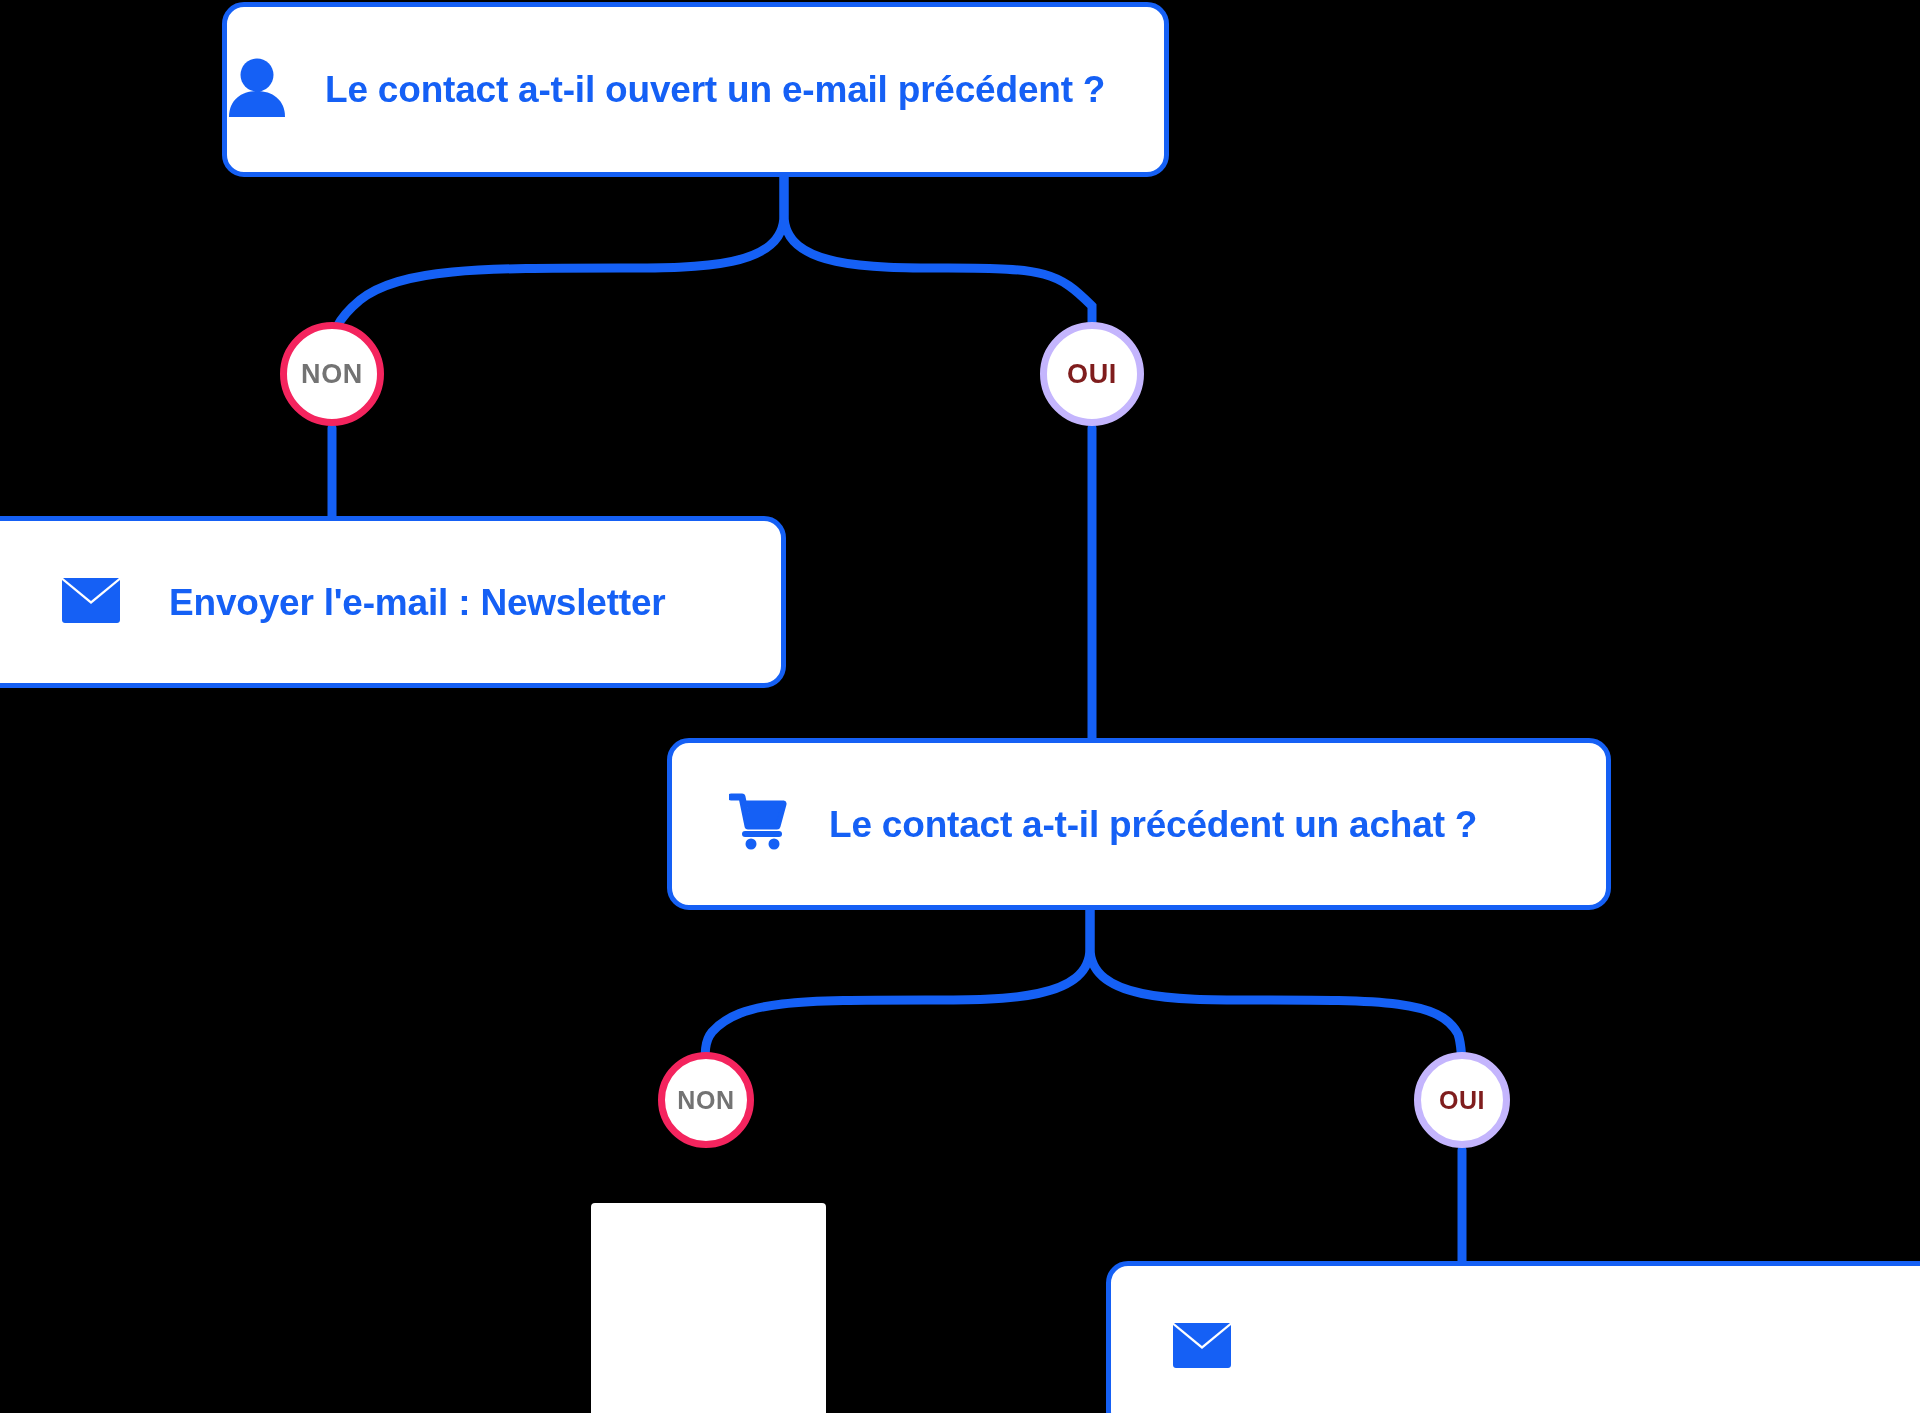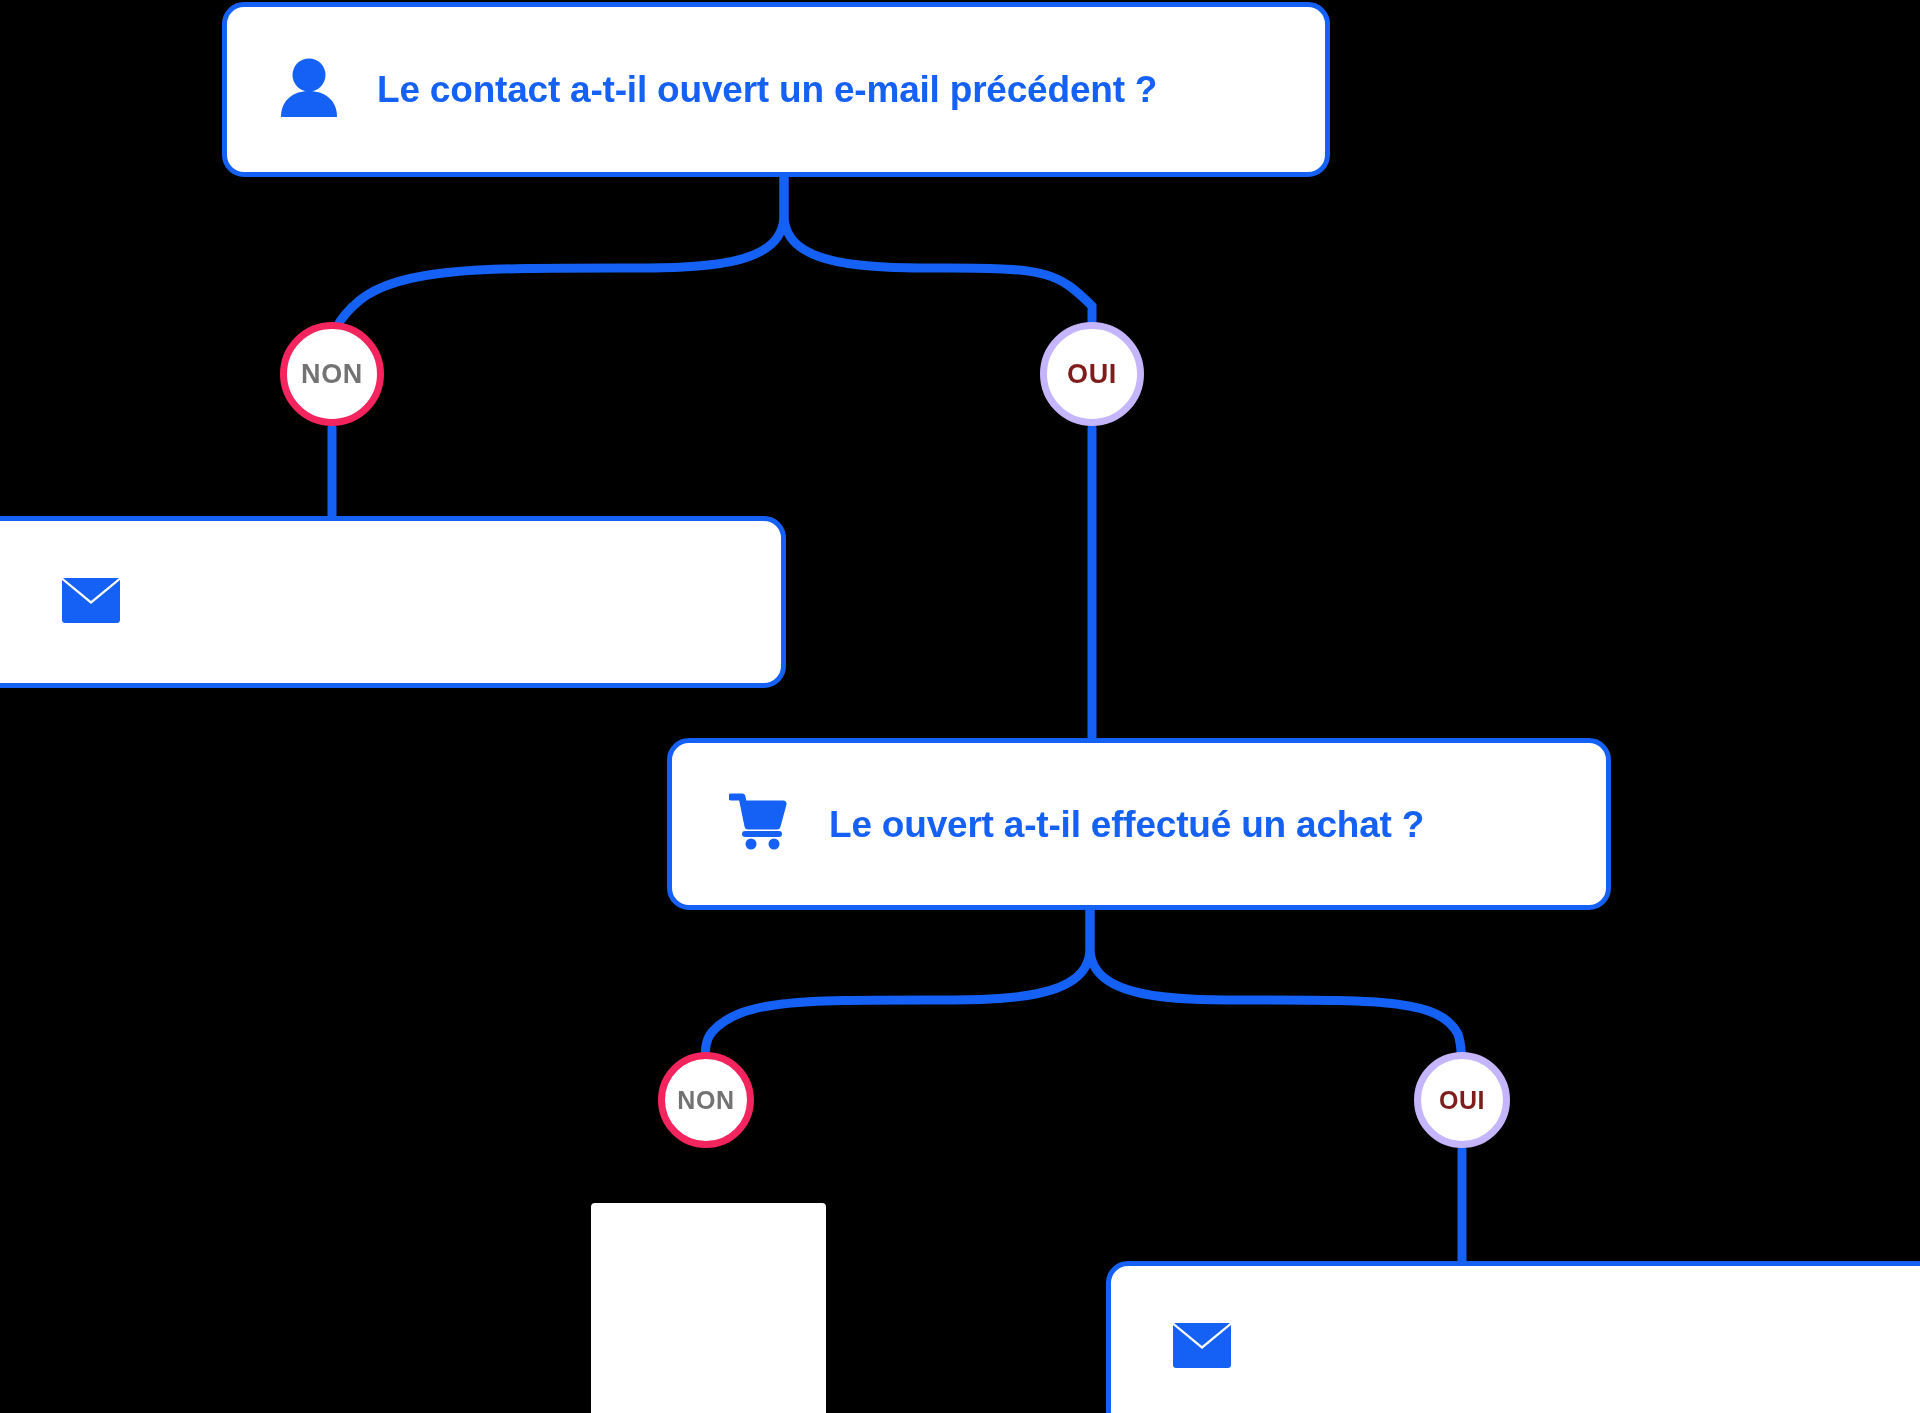--- a/index.html
+++ b/index.html
@@ -42,22 +42,21 @@
     color: #1560f5;
     font-size: 37px;
     font-weight: 700;
     letter-spacing: -0.2px;
     white-space: nowrap;
     line-height: 1;
   }
 
   
   #node-open-email {
-    left: 222px;  top: 2px;   width: 1108px; height: 175px;
-    padding-left: 52px;
+    left: 222px;  top: 2px;   width: 947px; height: 175px;
   }
   #node-open-email .label { margin-left: 38px; }
 
   #node-newsletter {
     left: -24px;  top: 516px; width: 810px;  height: 172px;
     padding-left: 78px;
   }
   #node-newsletter .label { margin-left: 46px; }
 
   #node-purchase {
@@ -156,33 +155,34 @@
   </div>
 
   <div class="node" id="node-newsletter">
     <span class="icon">
       <svg width="64" height="50" viewBox="0 0 64 50" xmlns="http://www.w3.org/2000/svg">
         <path d="M 3,5 L 61,5 L 61,45 C 61,46.7 59.7,48 58,48 L 6,48 C 4.3,48 3,46.7 3,45 Z" fill="#1560f5"></path>
         <path d="M 3,5 L 32,29 L 61,5 Z" fill="#ffffff"></path>
         <path d="M 4,3 L 60,3 L 32,26 Z" fill="#1560f5"></path>
       </svg>
     </span>
+    <span class="label">Envoyer l'e-mail : Newsletter</span>
   </div>
 
   <div class="node" id="node-purchase">
     <span class="icon">
       <svg width="62" height="58" viewBox="0 0 62 58" xmlns="http://www.w3.org/2000/svg">
         <path d="M 2,4 L 13,4 L 19,33 L 48,33 L 54,11 L 17,11" fill="none" stroke="#1560f5" stroke-width="7" stroke-linejoin="round" stroke-linecap="round"></path>
         <path d="M 18,13 L 52,13 L 47,30 L 21,30 Z" fill="#1560f5"></path>
         <path d="M 16,41 L 50,41" stroke="#1560f5" stroke-width="6" stroke-linecap="round"></path>
         <circle cx="22" cy="51" r="5.5" fill="#1560f5"></circle>
         <circle cx="45" cy="51" r="5.5" fill="#1560f5"></circle>
       </svg>
     </span>
-    <span class="label">Le ouvert a-t-il effectué un achat ?</span>
+    <span class="label">Le contact a-t-il précédent un achat ?</span>
   </div>
 
   <div class="node" id="node-special-offer">
     <span class="icon">
       <svg width="64" height="50" viewBox="0 0 64 50" xmlns="http://www.w3.org/2000/svg">
         <path d="M 3,5 L 61,5 L 61,45 C 61,46.7 59.7,48 58,48 L 6,48 C 4.3,48 3,46.7 3,45 Z" fill="#1560f5"></path>
         <path d="M 3,5 L 32,29 L 61,5 Z" fill="#ffffff"></path>
         <path d="M 4,3 L 60,3 L 32,26 Z" fill="#1560f5"></path>
       </svg>
     </span>

